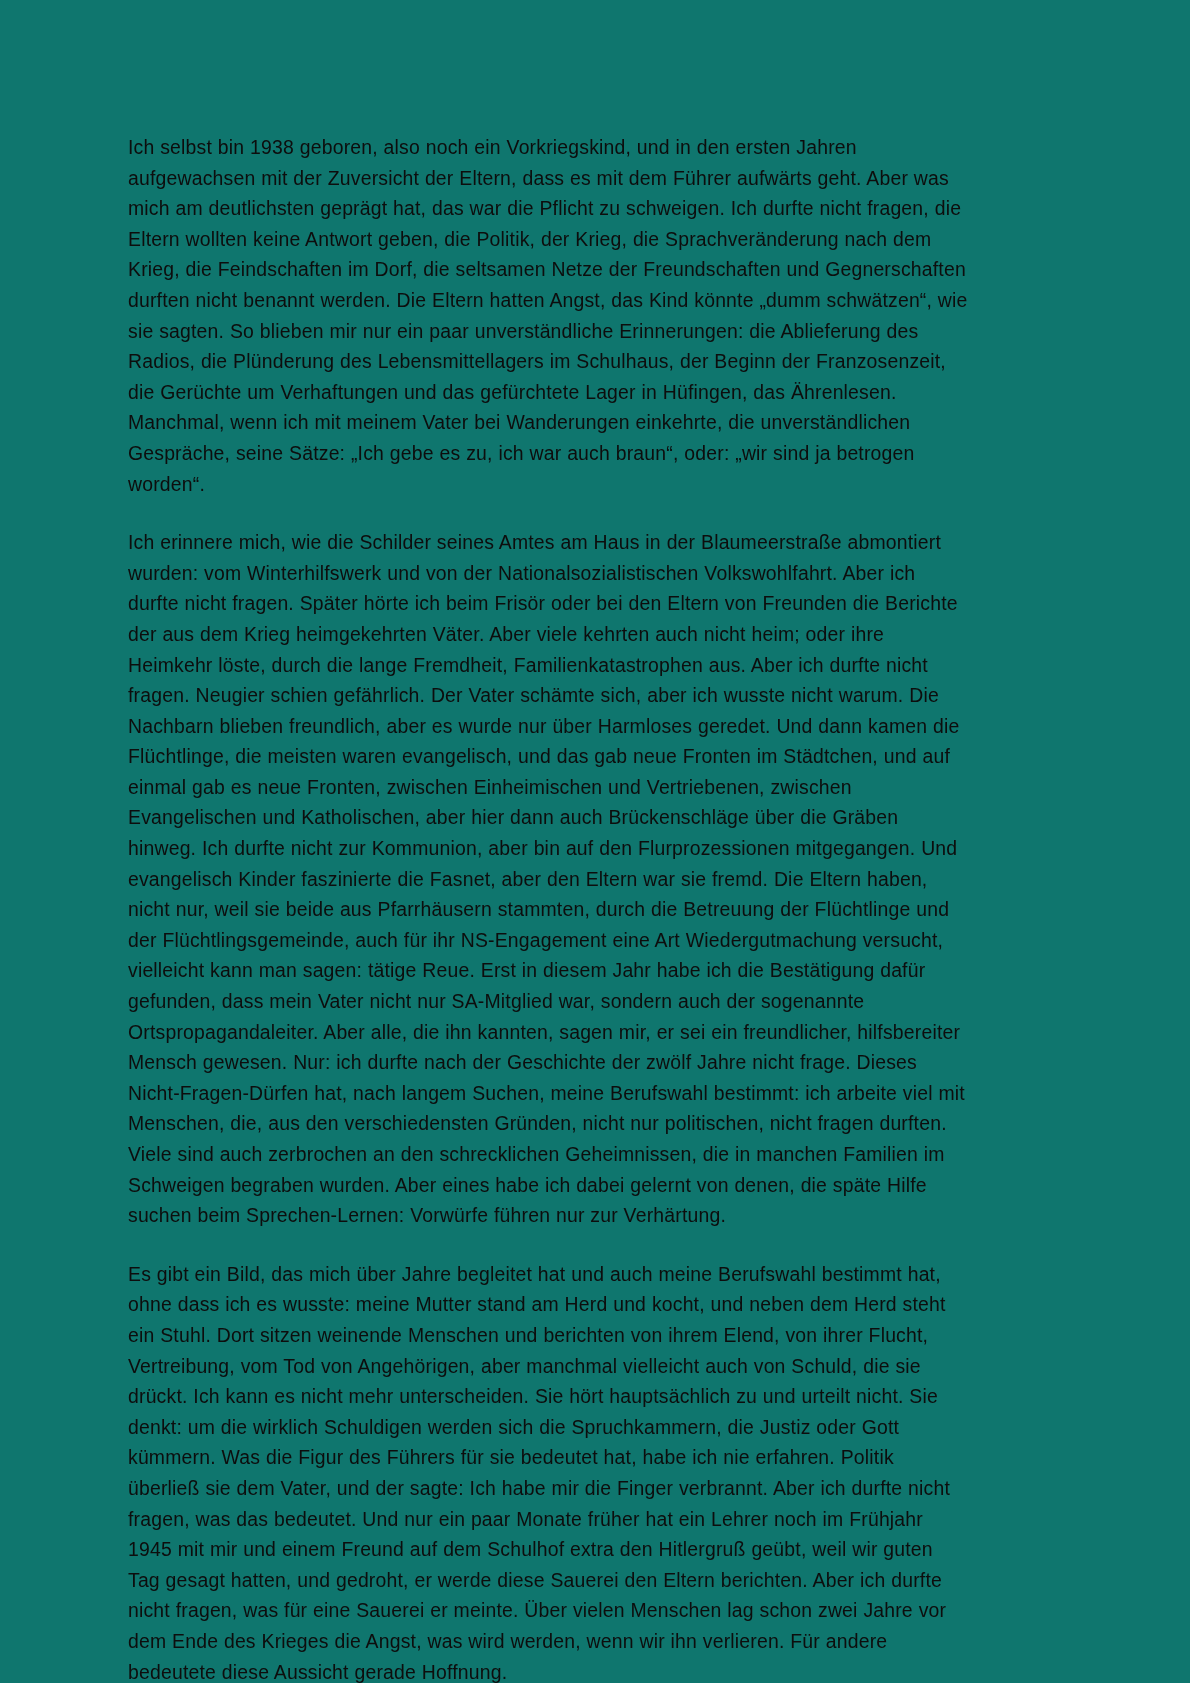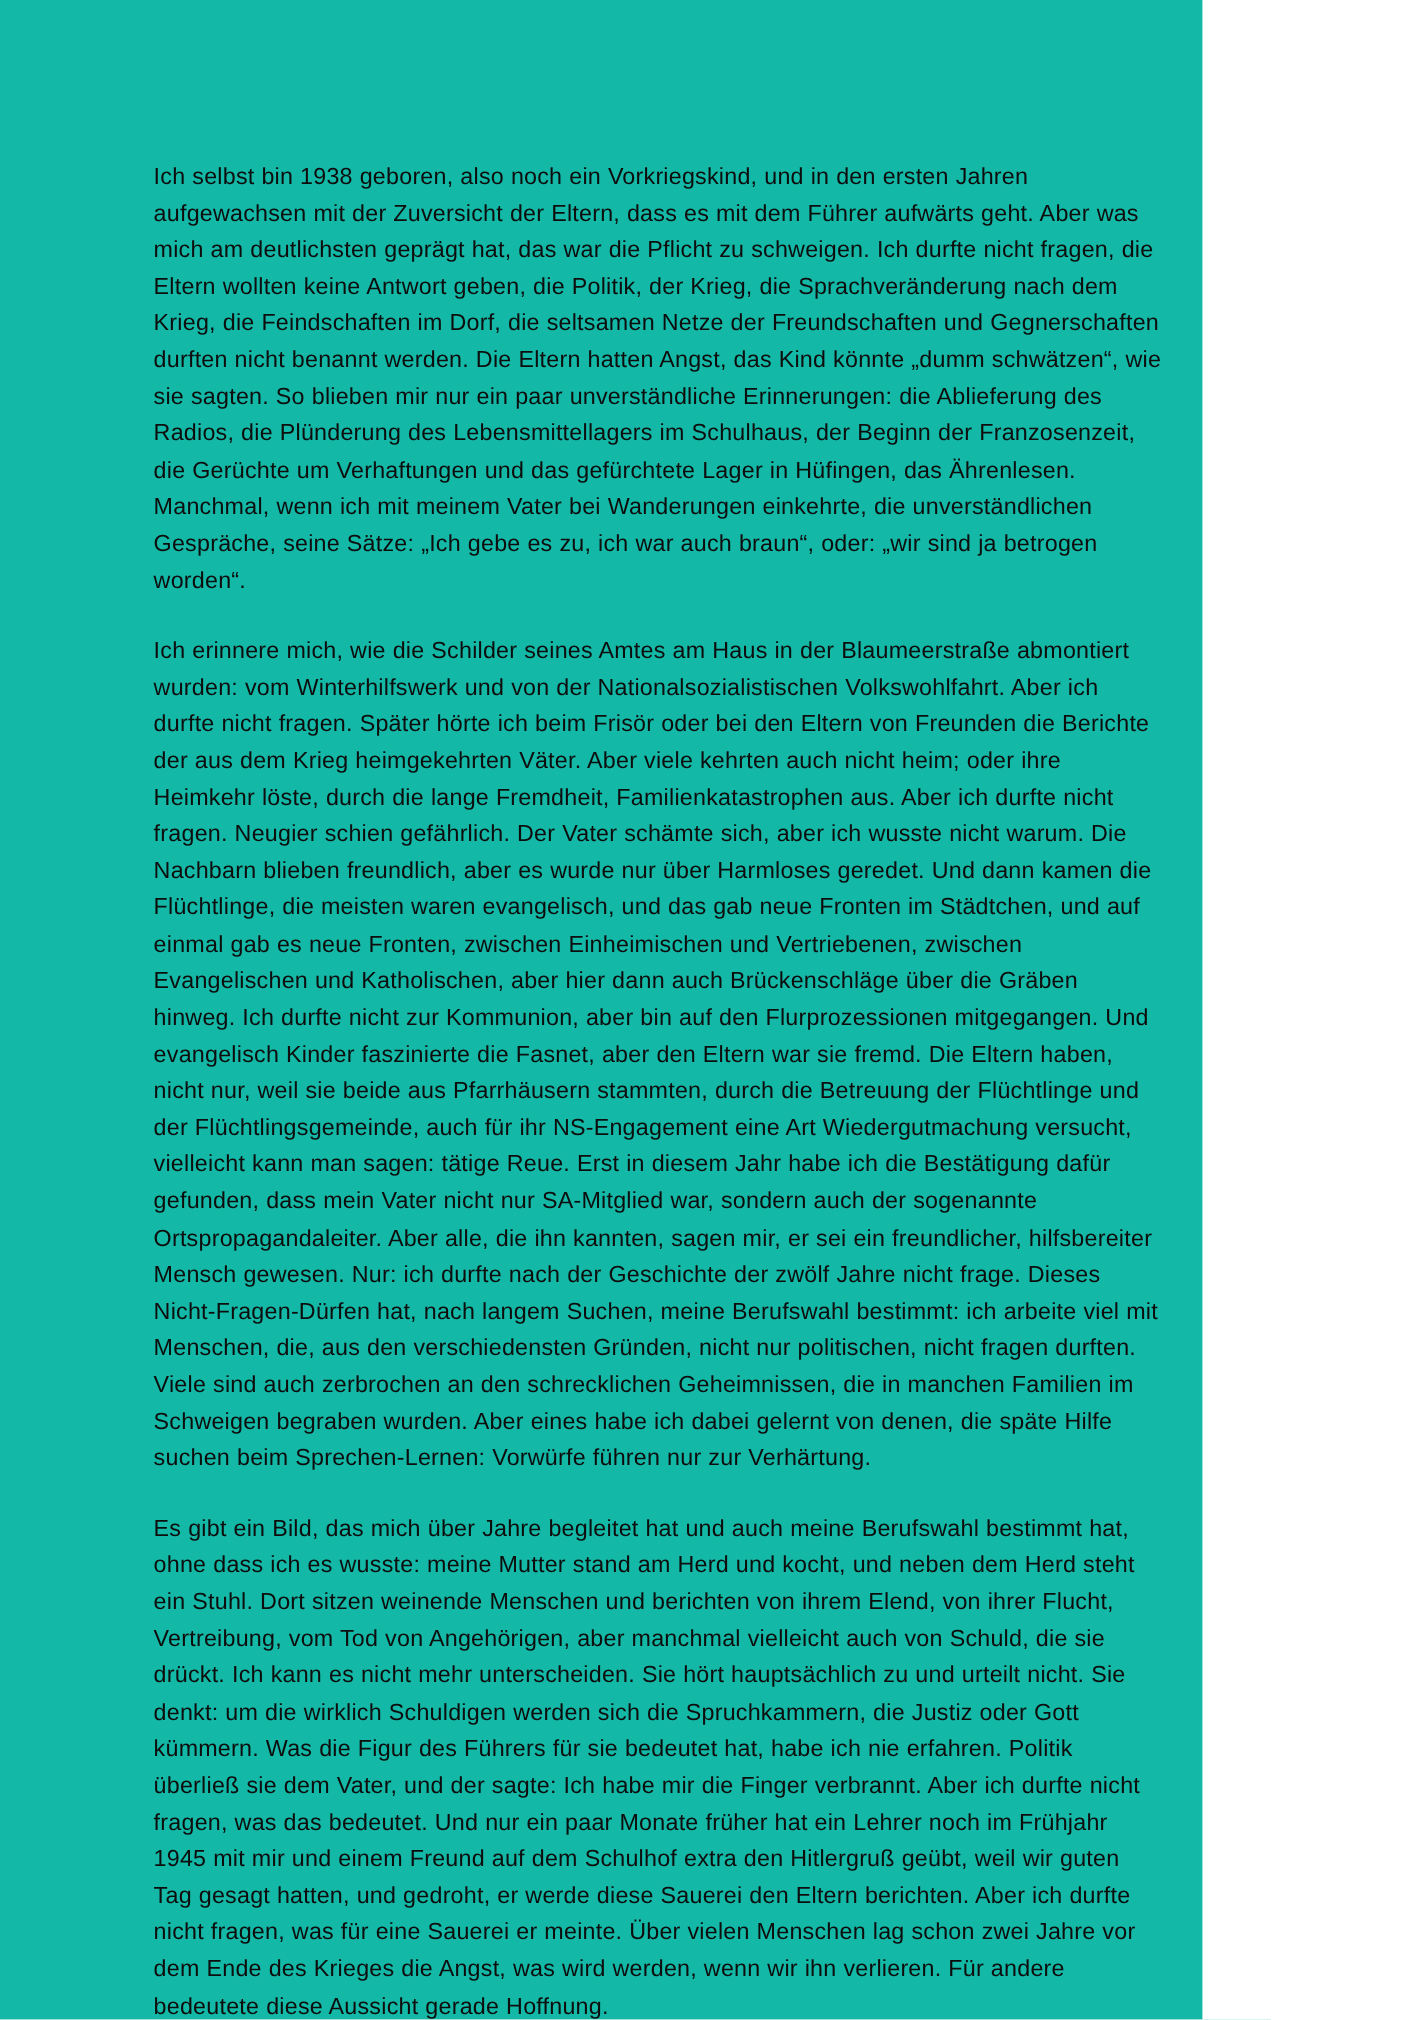--- a/index.html
+++ b/index.html
@@ -10,23 +10,23 @@
   }
   body {
     width: 1190px;
     height: 1683px;
     font-family: "Liberation Sans", "DejaVu Sans", sans-serif;
     color: #000000;
     -webkit-font-smoothing: antialiased;
   }
   .page {
     position: relative;
-    width: 1002px;
+    width: 1190px;
     height: 1683px;
-    background: #14b8a6;
+    background: #0f766e;
     box-sizing: border-box;
     overflow: hidden;
   }
   .text-column {
     position: absolute;
     left: 128px;
     top: 132px;
     width: 842px;
   }
   .para {

